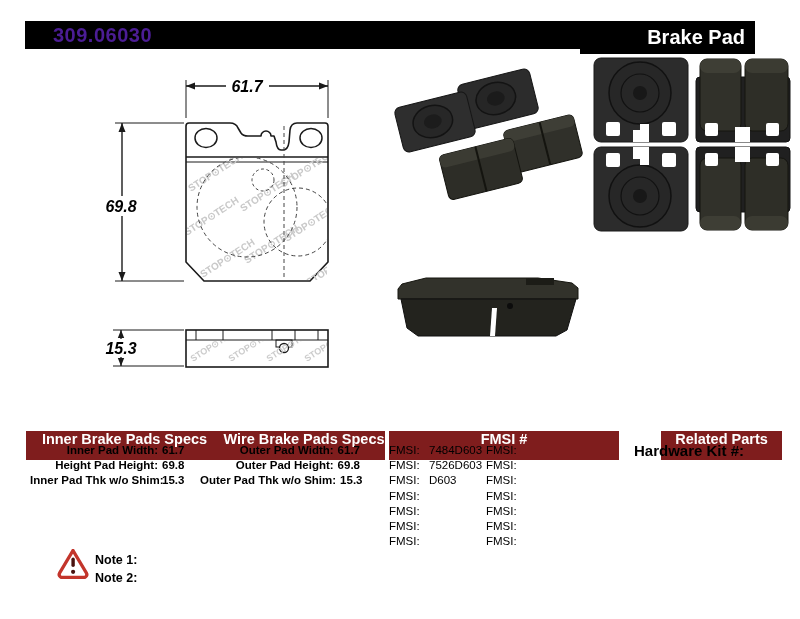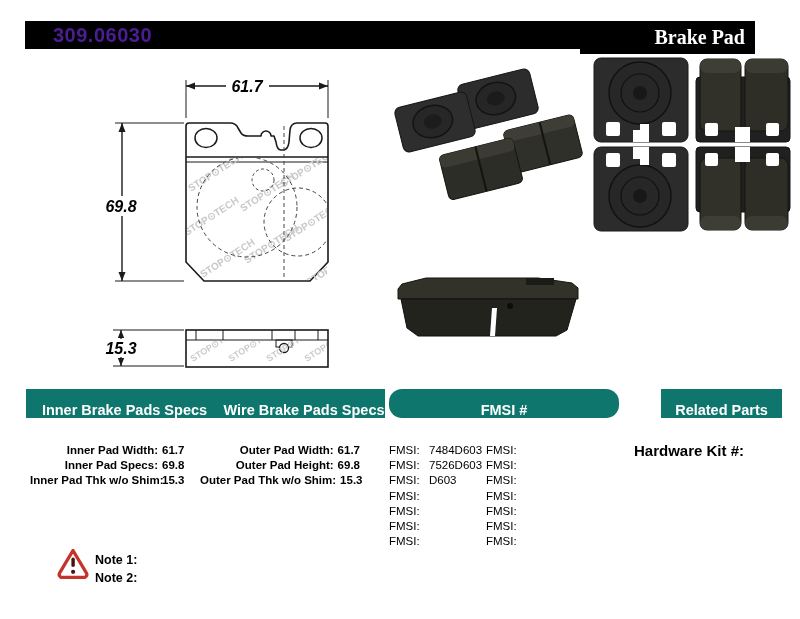--- a/index.html
+++ b/index.html
@@ -6,27 +6,27 @@
   #sheet{position:relative;width:800px;height:619px;background:#ffffff;overflow:hidden;
          font-family:"Liberation Sans",sans-serif;color:#000;}
   .abs{position:absolute;}
   
   .hdr-bar{left:25px;top:21px;width:730px;height:28px;background:#000;}
   .part-no{left:53px;top:21px;height:28px;line-height:28px;color:#4c1d95;
            font-size:20px;font-weight:bold;letter-spacing:.5px;}
   .brakepad-box{left:580px;top:21px;width:175px;height:33px;background:#000;
                 display:flex;align-items:center;justify-content:flex-end;padding-right:10px;
                 box-sizing:border-box;}
-  .brakepad-box span{color:#fff;font-size:20px;font-weight:bold;font-family:Liberation Serif, serif;}
-  
-  .thead{top:389px;height:29px;background:#0f766e;display:flex;align-items:flex-end;}
+  .brakepad-box span{color:#fff;font-size:20px;font-weight:bold;}
+  
+  .thead{top:431px;height:29px;background:#7f1d1d;display:flex;align-items:flex-start;}
   .thead .cell{flex:1;text-align:center;color:#fff;font-size:14.5px;font-weight:bold;}
   #thead-pads{left:26px;width:359px;}
   #thead-pads .cell.inner{flex:0 0 197px;}
-  #thead-fmsi{left:389px;width:230px;justify-content:center;border-radius:13px;}
+  #thead-fmsi{left:389px;width:230px;justify-content:center;}
   #thead-related{left:661px;width:121px;justify-content:center;}
   
   .speccol{top:443px;font-size:11.5px;font-weight:bold;line-height:15.2px;}
   .specrow{display:flex;white-space:pre;}
   .specrow .lbl{display:inline-block;text-align:right;}
   .specrow .val{display:inline-block;text-align:left;padding-left:4px;}
   #inner-col{left:30px;width:160px;}
   #inner-col .lbl{width:128px;}
   #outer-col{left:200px;width:160px;}
   #outer-col .lbl{width:145px;}
@@ -196,21 +196,21 @@
   </div>
   <div id="thead-fmsi" class="abs thead">
     <div class="cell">FMSI #</div>
   </div>
   <div id="thead-related" class="abs thead">
     <div class="cell">Related Parts</div>
   </div>
 
   <div id="inner-col" class="abs speccol">
     <div class="specrow"><span class="lbl">Inner Pad Width:</span><span class="val">61.7</span></div>
-    <div class="specrow"><span class="lbl">Inner Pad Specs:</span><span class="val">69.8</span></div>
+    <div class="specrow"><span class="lbl">Height Pad Height:</span><span class="val">69.8</span></div>
     <div class="specrow"><span class="lbl">Inner Pad Thk w/o Shim:</span><span class="val">15.3</span></div>
   </div>
 
   <div id="outer-col" class="abs speccol">
     <div class="specrow"><span class="lbl">Outer Pad Width:</span><span class="val">61.7</span></div>
     <div class="specrow"><span class="lbl">Outer Pad Height:</span><span class="val">69.8</span></div>
     <div class="specrow"><span class="lbl">Outer Pad Thk w/o Shim:</span><span class="val">15.3</span></div>
   </div>
 
   <div id="fmsi-col1" class="abs fmsi-col">

